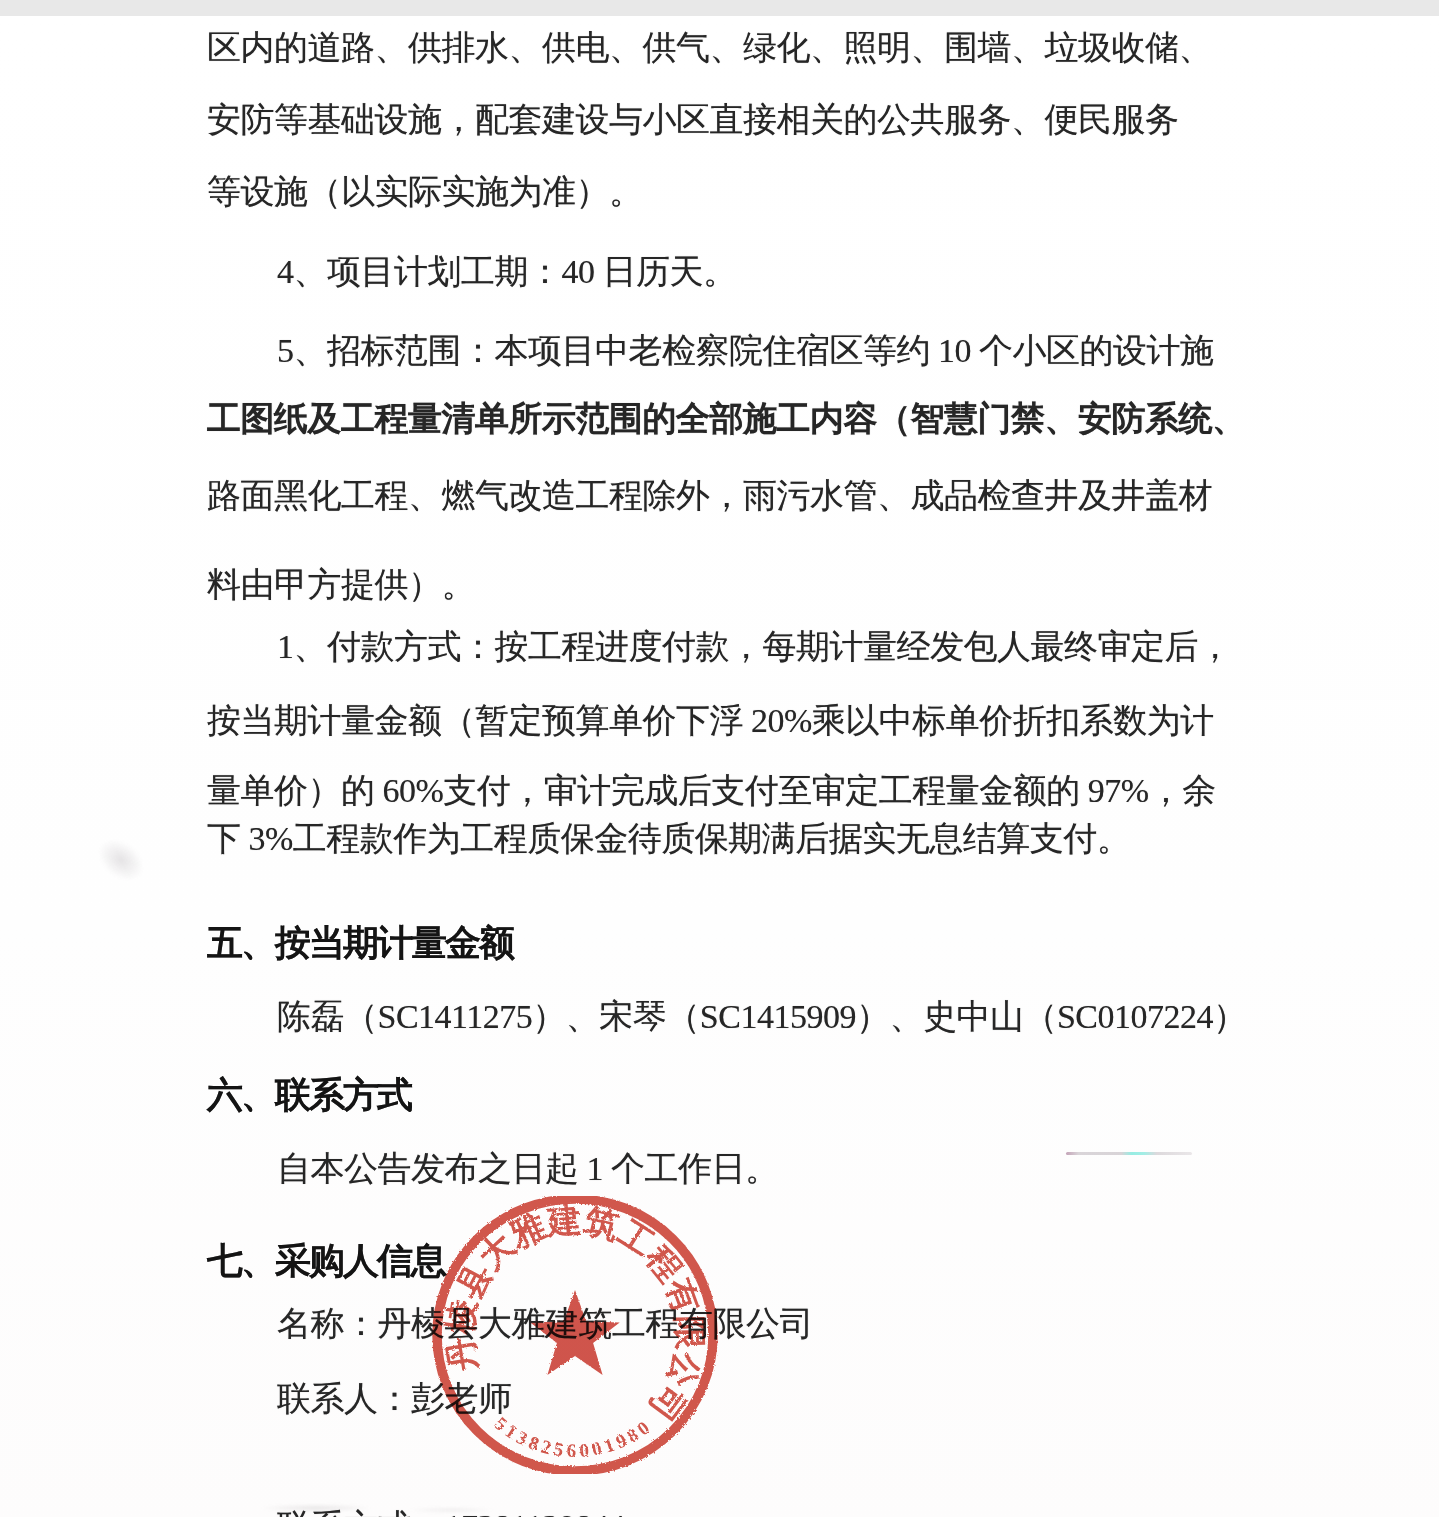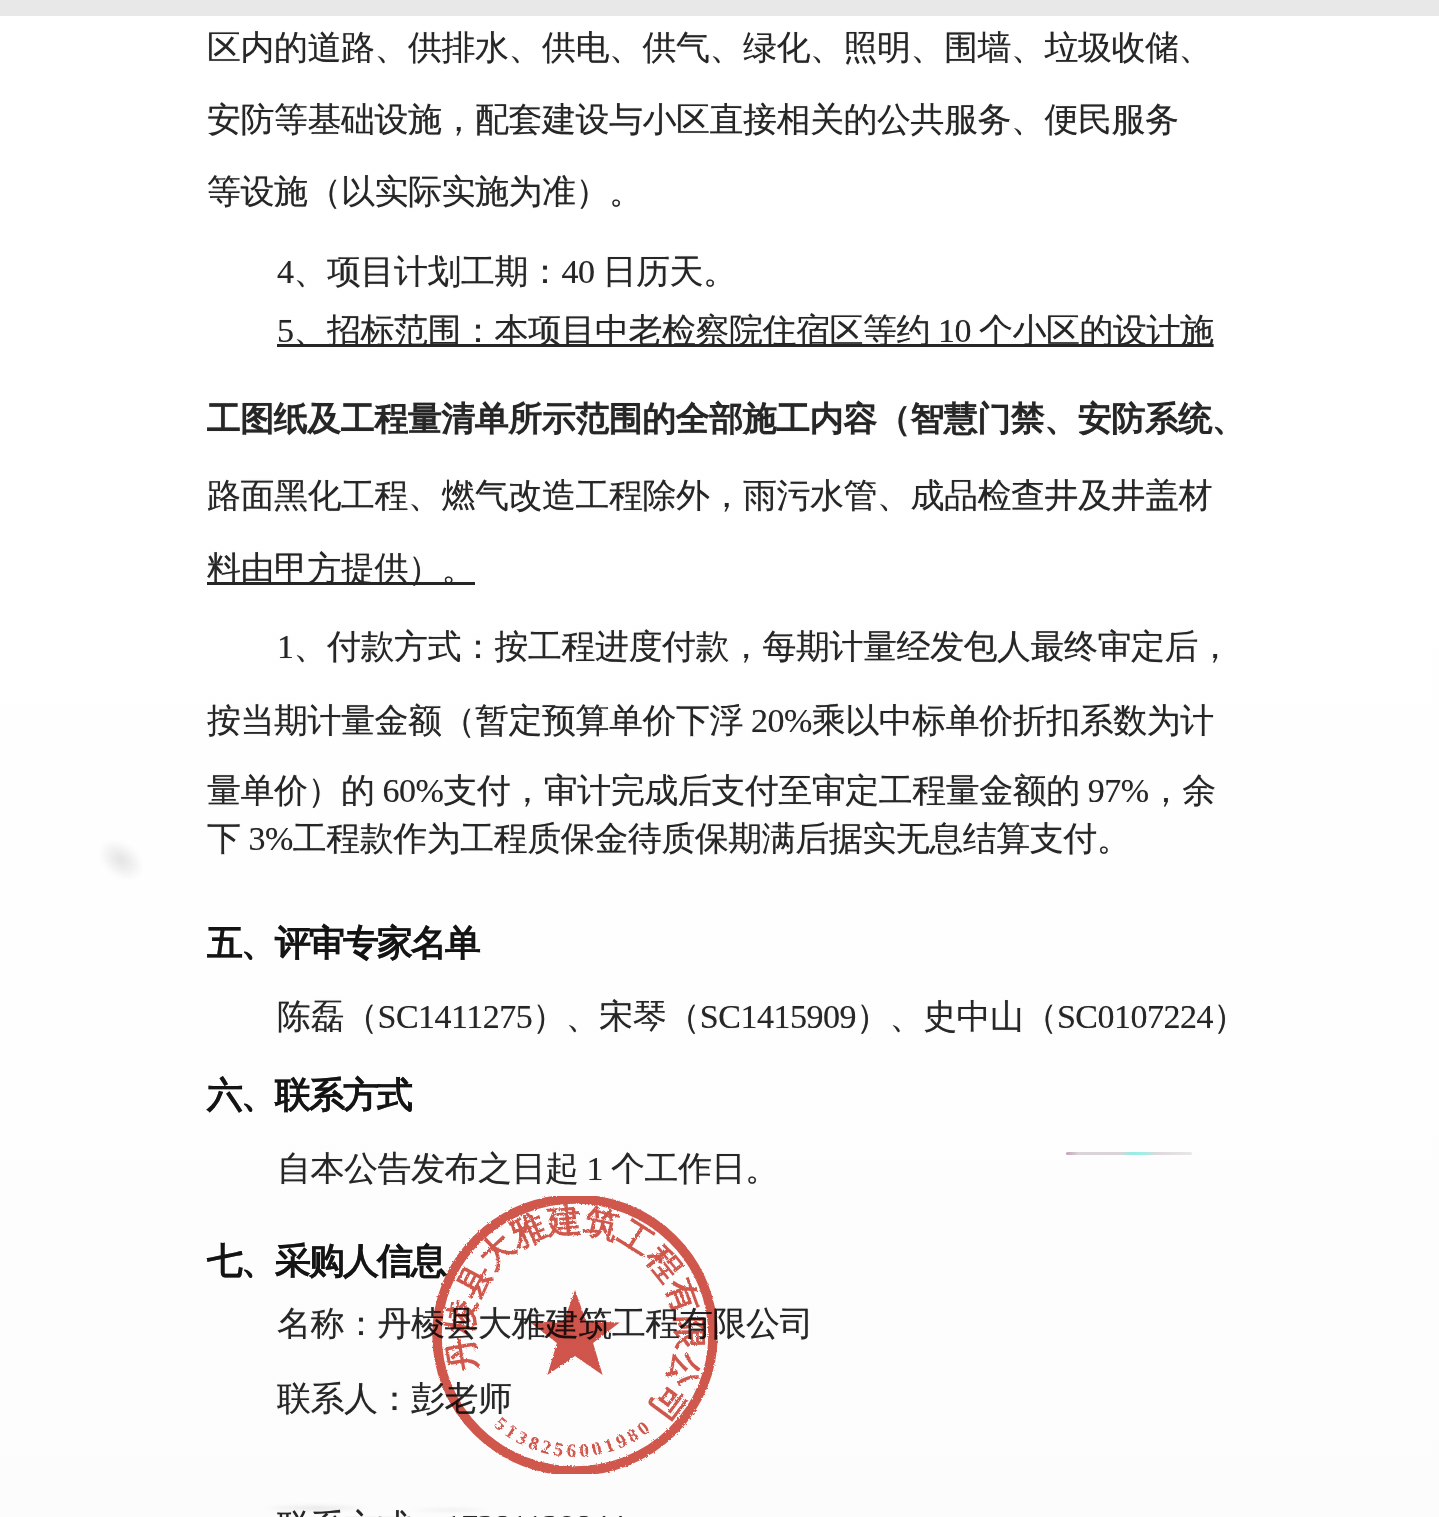--- a/index.html
+++ b/index.html
@@ -90,29 +90,29 @@
 </head>
 <body>
 
 <div class="page">
 
   <div id="doc">
       <div class="line" style="top: 9px;">区内的道路、供排水、供电、供气、绿化、照明、围墙、垃圾收储、</div>
       <div class="line" style="top: 81px;">安防等基础设施，配套建设与小区直接相关的公共服务、便民服务</div>
       <div class="line" style="top: 153px;">等设施（以实际实施为准）。</div>
       <div class="line indent" style="top: 233px;">4、项目计划工期：40 日历天。</div>
-      <div class="line indent" style="top: 292px; text-decoration: underline;">5、招标范围：本项目中老检察院住宿区等约 10 个小区的设计施</div>
+      <div class="line indent" style="top: 312px;">5、招标范围：本项目中老检察院住宿区等约 10 个小区的设计施</div>
       <div class="line" style="top: 380px; font-weight: bold;">工图纸及工程量清单所示范围的全部施工内容（智慧门禁、安防系统、</div>
       <div class="line" style="top: 457px;">路面黑化工程、燃气改造工程除外，雨污水管、成品检查井及井盖材</div>
-      <div class="line" style="top: 530px; text-decoration: underline;">料由甲方提供）。</div>
+      <div class="line" style="top: 546px;">料由甲方提供）。</div>
       <div class="line indent" style="top: 608px;">1、付款方式：按工程进度付款，每期计量经发包人最终审定后，</div>
       <div class="line" style="top: 682px;">按当期计量金额（暂定预算单价下浮 20%乘以中标单价折扣系数为计</div>
       <div class="line" style="top: 752px;">量单价）的 60%支付，审计完成后支付至审定工程量金额的 97%，余</div>
       <div class="line" style="top: 800px;">下 3%工程款作为工程质保金待质保期满后据实无息结算支付。</div>
-      <div class="line heading" style="top: 904px;">五、评审专家名单</div>
+      <div class="line heading" style="top: 904px;">五、按当期计量金额</div>
       <div class="line indent" style="top: 978px;">陈磊（SC1411275）、宋琴（SC1415909）、史中山（SC0107224）</div>
       <div class="line heading" style="top: 1056px;">六、联系方式</div>
       <div class="line indent" style="top: 1130px;">自本公告发布之日起 1 个工作日。</div>
       <div class="line heading" style="top: 1222px;">七、采购人信息</div>
       <div class="line indent" style="top: 1285px;">名称：丹棱县大雅建筑工程有限公司</div>
       <div class="line indent" style="top: 1360px;">联系人：彭老师</div>
       <div class="line indent" style="top: 1488px;">联系方式：17381129844</div>
     </div>
 
   <div class="seal">

